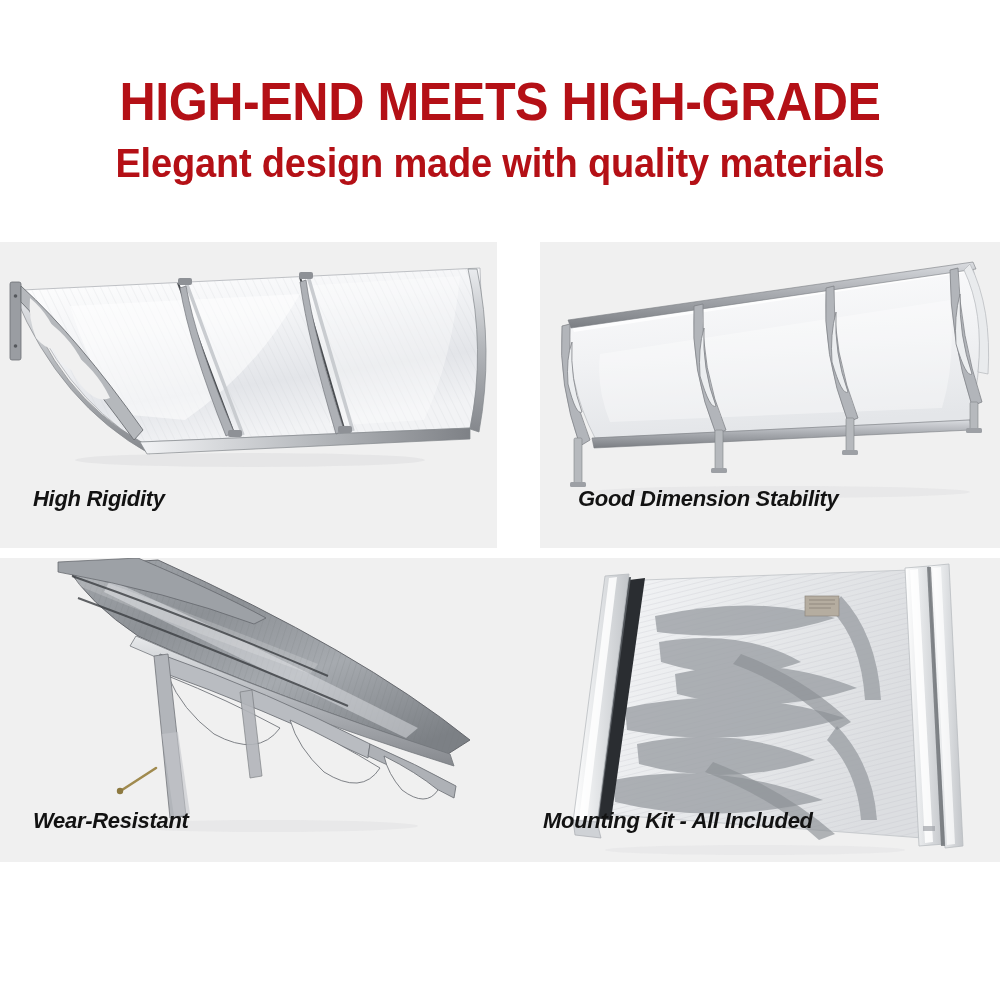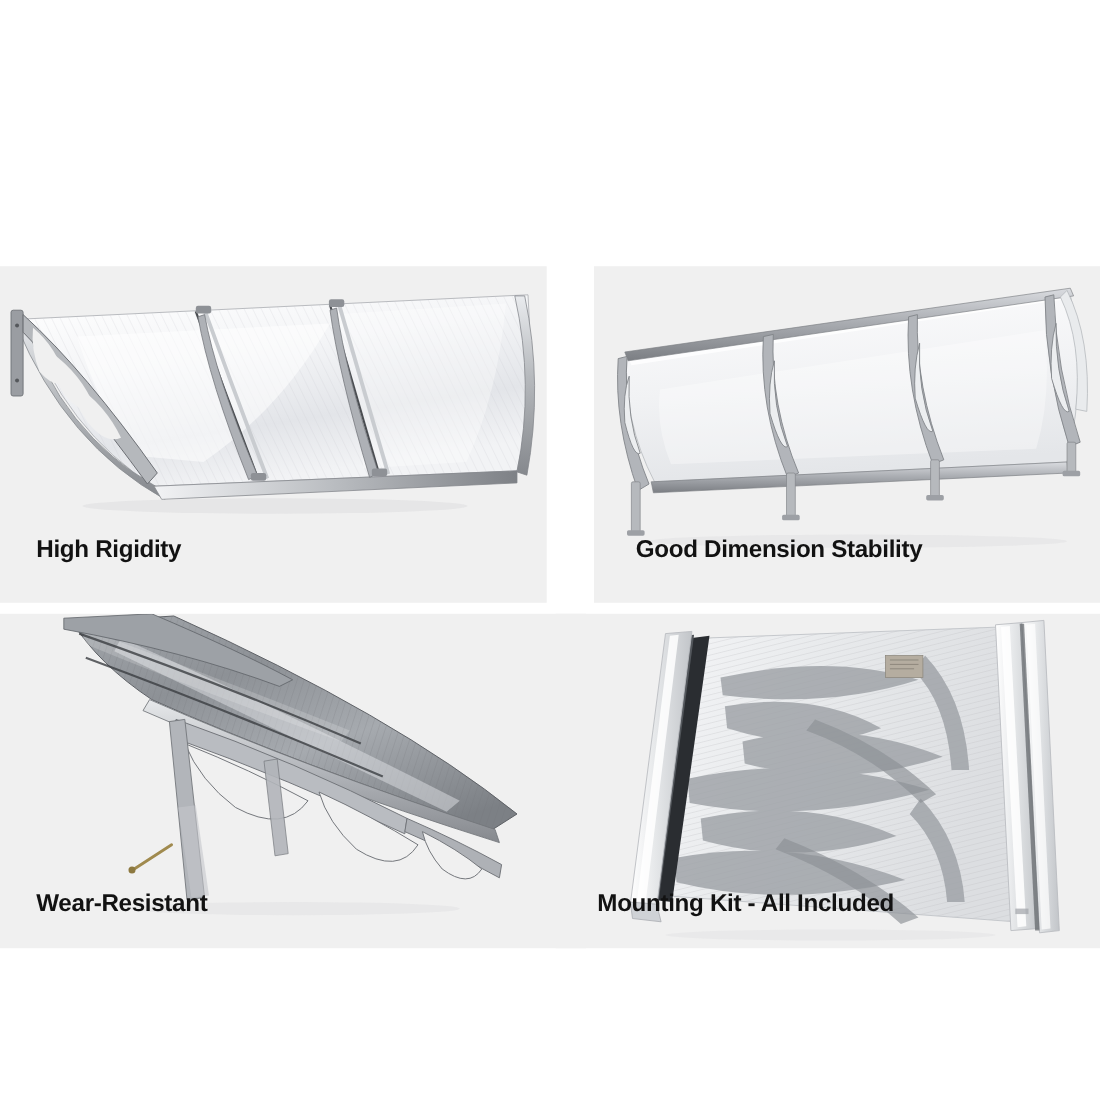--- a/index.html
+++ b/index.html
@@ -64,20 +64,21 @@
     white-space: nowrap;
   }
 
   
   .grid {
     position: absolute;
     left: 0;
     top: 242px;
     width: 1000px;
     height: 620px;
+    font-style: italic;
   }
   .panel {
     position: absolute;
     background: #f0f0f0;
     overflow: hidden;
   }
   .panel.tl { left: 0px;   top: 0px;   width: 497px; height: 306px; }
   .panel.tr { left: 505px; top: 0px;   width: 495px; height: 306px; margin-left: 35px; }
   .panel.bl { left: 0px;   top: 316px; width: 497px; height: 304px; padding-left: 36px; }
   .panel.br { left: 505px; top: 316px; width: 495px; height: 304px; }
@@ -108,20 +109,24 @@
   .panel.tr .panel-label,
   .panel.br .panel-label { left: 38px; }
   .panel.bl .panel-label { bottom: 28px; }
   .panel.br .panel-label { bottom: 28px; text-align: center; }
 </style>
 </head>
 <body>
 
 <div class="page">
 
+  <div class="header">
+    <h1 class="headline">HIGH-END MEETS HIGH-GRADE</h1>
+    <h2 class="subheadline">Elegant design made with quality materials</h2>
+  </div>
 
   <div class="grid">
 
     <div class="panel tl">
       <svg class="panel-art" viewBox="0 0 497 306" preserveAspectRatio="xMidYMid meet">
         <defs>
           <linearGradient id="sheetA" x1="0" y1="0" x2="0.4" y2="1">
             <stop offset="0%" stop-color="#ffffff"></stop>
             <stop offset="40%" stop-color="#f4f5f7"></stop>
             <stop offset="75%" stop-color="#e3e5e9"></stop>

